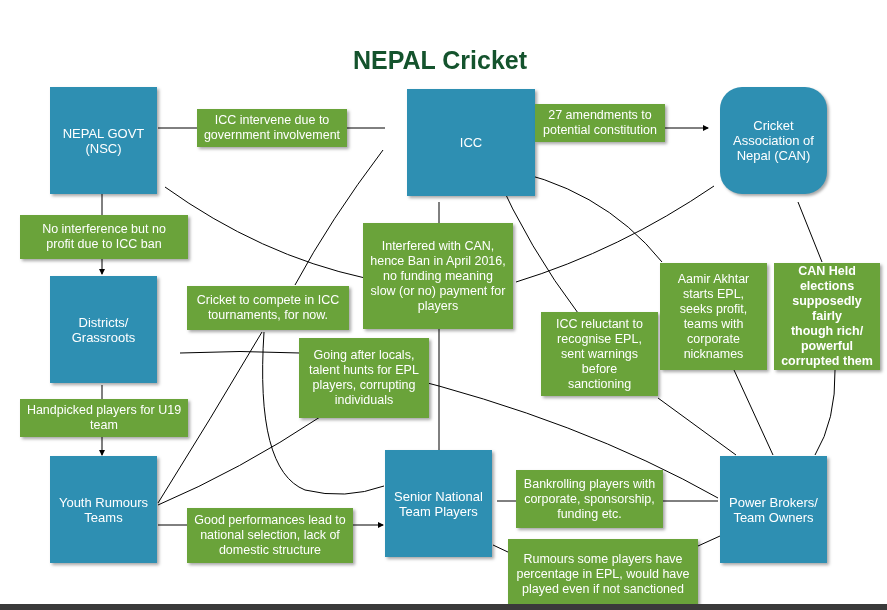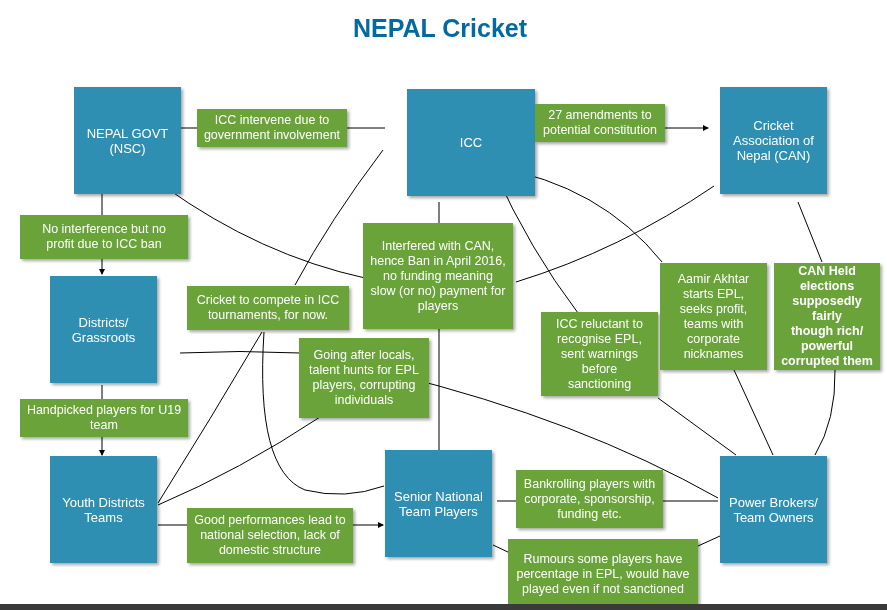--- a/index.html
+++ b/index.html
@@ -2,22 +2,22 @@
 <html><head>
   <meta charset="utf-8">
   <style>
     html, body { margin: 0; padding: 0; }
     body {
       width: 887px; height: 610px; position: relative; overflow: hidden;
       background: #ffffff;
       font-family: "Liberation Sans", sans-serif;
     }
     .title {
-      position: absolute; left: 0; top: 14px; width: 880px; text-align: center;
-      font-size: 25px; font-weight: bold; color: #0369a1;
+      position: absolute; left: 0; top: 46px; width: 880px; text-align: center;
+      font-size: 25px; font-weight: bold; color: #14532d;
       font-family: "Liberation Sans", sans-serif;
     }
     svg.links { position: absolute; left: 0; top: 0; width: 887px; height: 610px; }
     .node {
       position: absolute; box-sizing: border-box;
       display: flex; align-items: center; justify-content: center; text-align: center;
       color: #ffffff; font-size: 13px; line-height: 15px;
       font-family: "Liberation Sans", sans-serif;
       white-space: pre-line;
     }
@@ -88,29 +88,29 @@
     <path d="M658,398 L736,455"></path>
 
     <path d="M734,370 L773,455"></path>
 
     <path d="M798,202 L822,262"></path>
 
     <path d="M835,370 Q836,420 815,455"></path>
   </g>
 </svg>
 
-<div class="node entity" style="left:50px;top:87px;width:107px;height:107px;margin-left:24px;">NEPAL GOVT
+<div class="node entity" style="left:50px;top:87px;width:107px;height:107px;">NEPAL GOVT
 (NSC)</div>
 <div class="node entity" style="left:385px;top:89px;width:128px;height:107px;margin-left:22px;">ICC</div>
-<div class="node entity" style="left:720px;top:87px;width:107px;height:107px;">Cricket
+<div class="node entity" style="left:720px;top:87px;width:107px;height:107px;border-radius:22px;">Cricket
 Association of
 Nepal (CAN)</div>
 <div class="node entity" style="left:50px;top:276px;width:107px;height:107px;">Districts/
 Grassroots</div>
-<div class="node entity" style="left:50px;top:456px;width:107px;height:107px;">Youth Districts
+<div class="node entity" style="left:50px;top:456px;width:107px;height:107px;">Youth Rumours
 Teams</div>
 <div class="node entity" style="left:385px;top:450px;width:107px;height:107px;">Senior National
 Team Players</div>
 <div class="node entity" style="left:720px;top:456px;width:107px;height:107px;">Power Brokers/
 Team Owners</div>
 
 <div class="node label" style="left:197px;top:109px;width:150px;height:38px;">ICC intervene due to
 government involvement</div>
 <div class="node label" style="left:535px;top:104px;width:130px;height:38px;">27 amendments to
 potential constitution</div>

